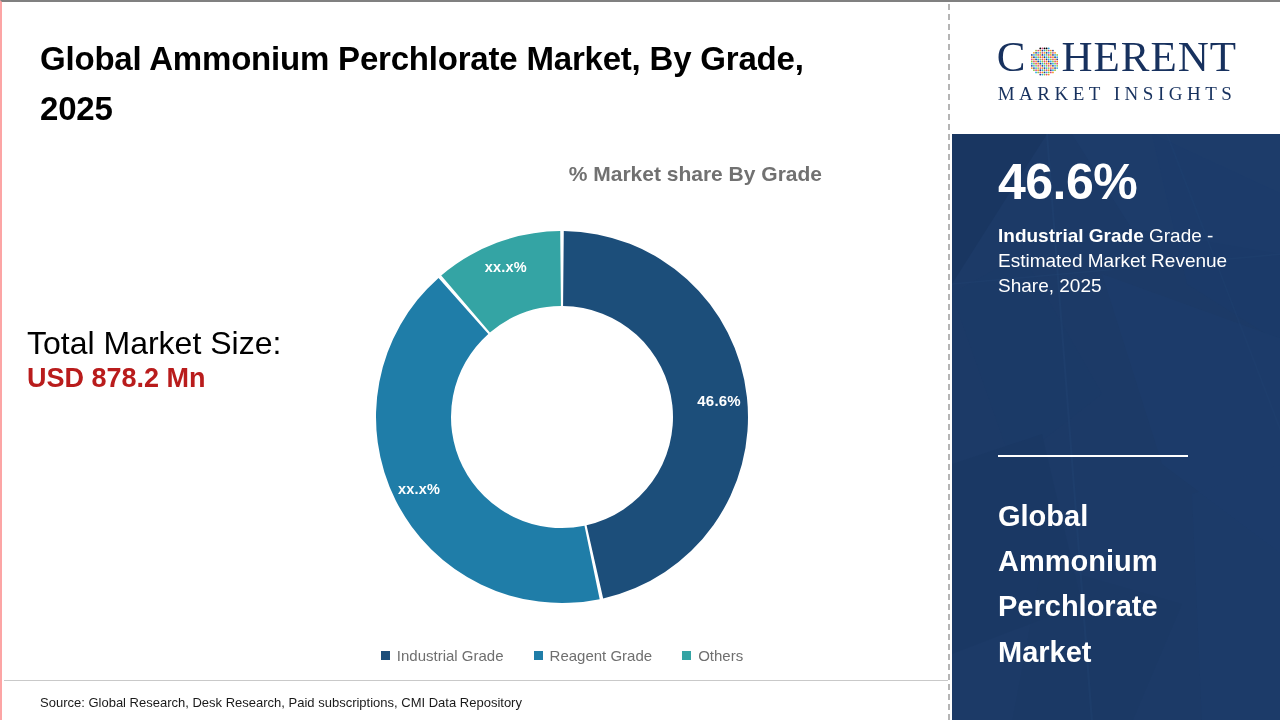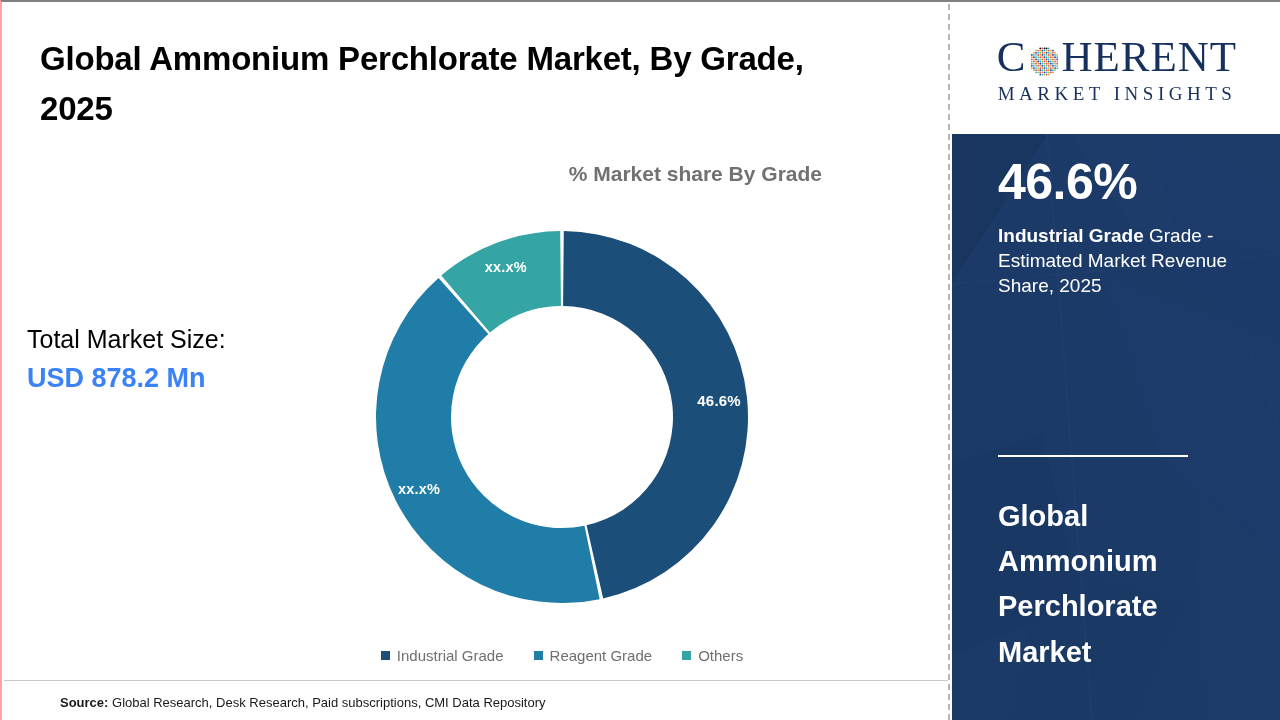--- a/index.html
+++ b/index.html
@@ -32,31 +32,31 @@
     line-height: 1.52;
     color: #000000;
     letter-spacing: -0.2px;
     font-family: "Liberation Sans", sans-serif;
   }
 
   .total-label {
     position: absolute;
     left: 25px;
     top: 323px;
-    font-size: 25px;
+    font-size: 32px;
     color: #000000;
     font-weight: normal;
     white-space: nowrap;
   }
   .total-value {
     position: absolute;
     left: 25px;
     top: 361px;
     font-size: 27px;
-    color: #3b82f6;
+    color: #b91c1c;
     font-weight: bold;
     white-space: nowrap;
   }
 
   .chart-subtitle {
     position: absolute;
     left: 300px;
     top: 160px;
     width: 520px;
     text-align: right;
@@ -121,21 +121,21 @@
     background: #c9c9c9;
   }
   .source {
     position: absolute;
     left: 38px;
     top: 693px;
     font-size: 13px;
     color: #1a1a1a;
     white-space: nowrap;
   }
-  .source b { font-weight: bold; margin-left: 20px; }
+  .source b { font-weight: normal; }
 
   
   .v-divider {
     position: absolute;
     left: 946px;
     top: 2px;
     width: 0;
     height: 716px;
     border-left: 2px dashed #b5b5b5;
   }

